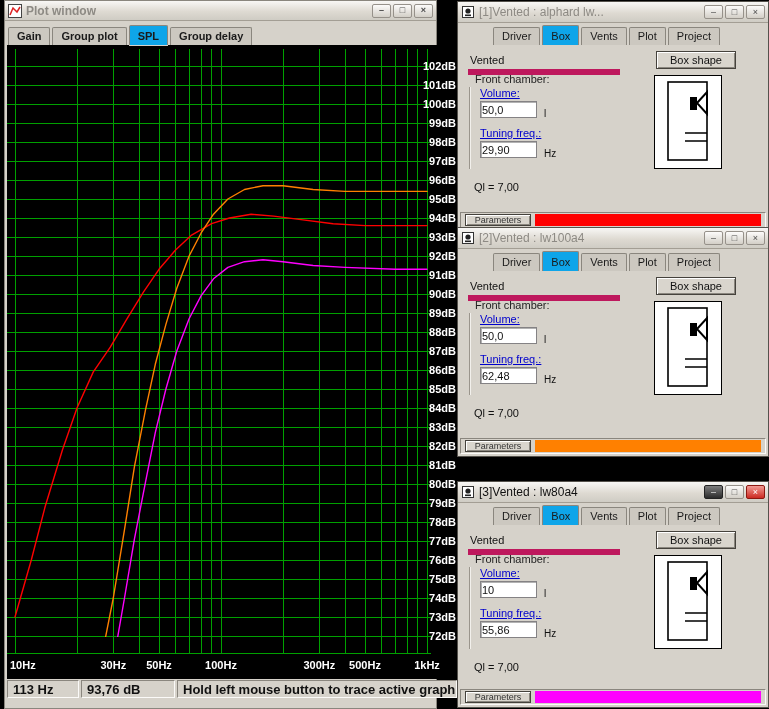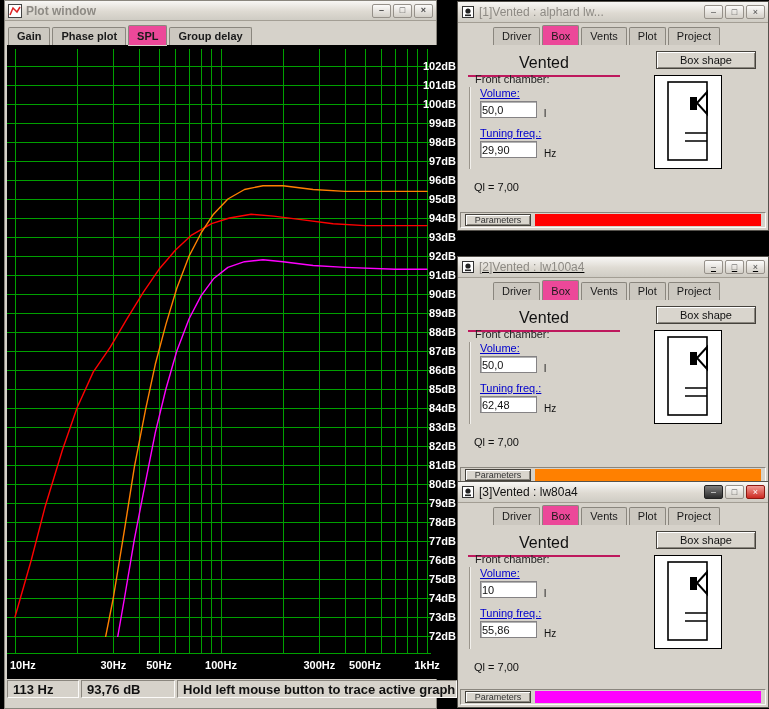--- a/index.html
+++ b/index.html
@@ -18,21 +18,21 @@
   .caption-buttons { display:flex; gap:2px; }
   .caption-btn { width:19px; height:14px; display:flex; align-items:center; justify-content:center;
                  font-size:9px; line-height:9px; color:#4a4a4a;
                  background:linear-gradient(#fcfbfa,#d3cfc7); border:1px solid #96918a;
                  border-radius:2px; cursor:default; }
   .tabbar { position:absolute; left:0; right:0; display:flex; align-items:flex-end;
             padding:3px 0 0 3px; }
   .tab { font-size:11px; color:#1a1a1a; padding:2px 8px 3px; margin-right:2px;
          background:#ccc8c0; border:1px solid #8a867e; border-bottom:none;
          border-radius:2px 2px 0 0; }
-  .tab.active { background:#ec4899; position:relative; z-index:3; padding-top:4px;
+  .tab.active { background:#0ea5e9; position:relative; z-index:3; padding-top:4px;
                 margin-top:-2px; box-shadow:0 1px 0 #d6d2ca; }
   .btn3d { background:#d9d5cd; border:1px solid #45423c; font-size:11px; color:#111;
            box-shadow:inset 1px 1px 0 #ffffff, inset -1px -1px 0 #8a867e;
            font-family:"Liberation Sans",sans-serif; }
 
   
   #plot-window { left:4px; top:0; width:433px; height:709px; border-color:#8a867e;font-weight:bold; }
   #plot-window .tabbar { top:20px; height:24px; }
   #plot-canvas { position:absolute; left:2px; top:44px; width:451px; height:634px;
                  background:#000; cursor:crosshair; }
@@ -42,23 +42,23 @@
                  font-size:13px; color:#111; padding:1px 5px; white-space:nowrap; overflow:hidden; }
   .status-cell.c1 { width:72px; }
   .status-cell.c2 { width:94px; }
   .status-cell.c3 { flex:1; }
 
   
   .proj-window { left:457px; width:312px; }
   .proj-window .titlebar { height:21px; }
   .proj-window .tabbar { top:21px; height:22px;padding-left:35px; }
   .proj-window .content { position:absolute; left:0; right:0; top:43px; bottom:20px; }
-  .boxtype { position:absolute; left:10px; top:8px; width:152px; font-size:16px; color:#111;
-             border-bottom:2px solid #be185d; padding:1px 2px 3px;text-align:center; }
-  .box-shape-btn { position:absolute; left:198px; top:6px; width:100px; height:18px; }
+  .boxtype { position:absolute; left:10px; top:8px; width:152px; font-size:11px; color:#111;
+             border-bottom:6px solid #be185d; padding:1px 2px 3px; }
+  .box-shape-btn { position:absolute; left:198px; top:6px; width:80px; height:18px; }
   .group-label { position:absolute; left:17px; top:28px; font-size:11px; color:#222; }
   .group-line { position:absolute; left:11px; top:42px; width:1px; height:82px;
                 background:#9a958c; box-shadow:1px 0 0 #f2f0ec; }
   .blue-label { position:absolute; left:22px; font-size:11px; color:#0000cc;
                 text-decoration:underline; cursor:pointer; }
   .vol-label { top:42px; } .tun-label { top:82px; }
   .field { position:absolute; left:22px; width:57px; height:17px; background:#fff;
            border:1px solid #848284; box-shadow:inset 1px 1px 0 rgba(0,0,0,.3);
            font:11px "Liberation Sans",sans-serif; color:#111; padding:1px 1px; }
   .vol-field { top:56px; } .tun-field { top:96px; }
@@ -93,21 +93,21 @@
       </span>
       <span class="titlebar-title">Plot window</span>
       <span class="caption-buttons">
         <span class="caption-btn caption-min">–</span>
         <span class="caption-btn caption-max">□</span>
         <span class="caption-btn caption-close">×</span>
       </span>
     </div>
     <div class="tabbar">
       <span class="tab">Gain</span>
-      <span class="tab">Phase plot</span>
+      <span class="tab">Group plot</span>
       <span class="tab active">SPL</span>
       <span class="tab">Group delay</span>
     </div>
     <div id="plot-canvas"><svg width="451" height="634" xmlns="http://www.w3.org/2000/svg" font-family="Liberation Sans, sans-serif">
           <rect width="451" height="634" fill="#000000"></rect>
           <defs>
             <clipPath id="pc">
               <rect x="0" y="4" width="424" height="588"></rect>
             </clipPath>
           </defs>
@@ -261,21 +261,21 @@
             <path d="M52,57 H30 M52,65 H30" stroke="#000" stroke-width="1.6" fill="none"></path>
           </svg>
         </div>
         <div class="ql">Ql = 7,00</div>
       </div>
       <div class="params-row">
         <button class="btn3d params-btn">Parameters</button>
         <div class="color-bar" style="background: rgb(255, 0, 0);"></div>
       </div>
     </div>
-    <div class="window proj-window" style="top: 256px; height: 230px; text-decoration: underline;">
+    <div class="window proj-window" style="top: 227px; height: 230px;">
       <div class="titlebar">
         <span class="win-icon">
           <svg width="14" height="14">
             <rect x="1.5" y="1.5" width="11" height="11" fill="#fff" stroke="#333"></rect>
             <circle cx="7" cy="6" r="2.6" fill="#222"></circle>
             <rect x="4" y="9.5" width="6" height="1.6" fill="#222"></rect>
           </svg>
         </span>
         <span class="titlebar-title">[2]Vented : lw100a4</span>
         <span class="caption-buttons">

